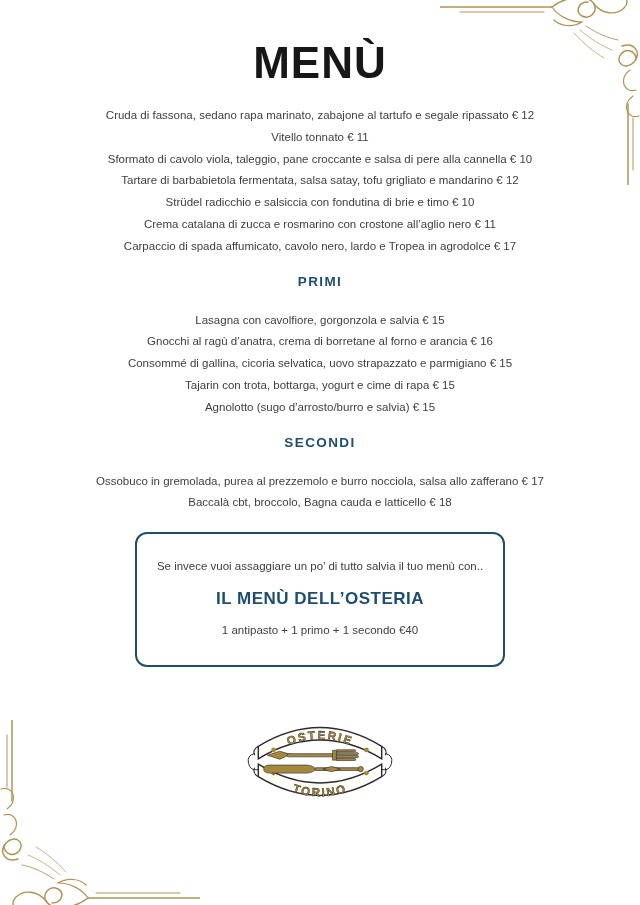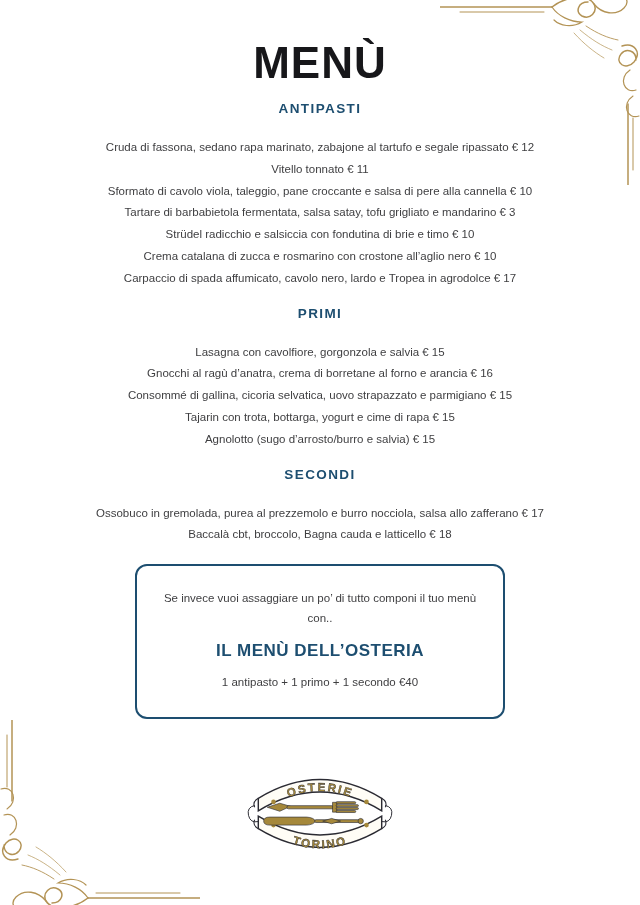--- a/index.html
+++ b/index.html
@@ -89,28 +89,27 @@
         <path stroke-width="1.1" d="M193 96 C181 104 187 120 199 116"></path>
         <path stroke-width="1.5" d="M188 104 V185"></path>
         <path stroke-width="1" d="M193 118 V170"></path>
       </g>
     </svg>
   </div>
 
   <h1 class="page-title">MENÙ</h1>
 
   <div>
-    <div class="section-heading">ANTIPASTI</div>
     <div class="items">
       <div class="menu-item">Cruda di fassona, sedano rapa marinato, zabajone al tartufo e segale ripassato € 12</div>
       <div class="menu-item">Vitello tonnato € 11</div>
       <div class="menu-item">Sformato di cavolo viola, taleggio, pane croccante e salsa di pere alla cannella € 10</div>
-      <div class="menu-item">Tartare di barbabietola fermentata, salsa satay, tofu grigliato e mandarino € 3</div>
+      <div class="menu-item">Tartare di barbabietola fermentata, salsa satay, tofu grigliato e mandarino € 12</div>
       <div class="menu-item">Strüdel radicchio e salsiccia con fondutina di brie e timo € 10</div>
-      <div class="menu-item">Crema catalana di zucca e rosmarino con crostone all’aglio nero € 10</div>
+      <div class="menu-item">Crema catalana di zucca e rosmarino con crostone all’aglio nero € 11</div>
       <div class="menu-item">Carpaccio di spada affumicato, cavolo nero, lardo e Tropea in agrodolce € 17</div>
     </div>
   </div>
 
   <div>
     <div class="section-heading">PRIMI</div>
     <div class="items">
       <div class="menu-item">Lasagna con cavolfiore, gorgonzola e salvia € 15</div>
       <div class="menu-item">Gnocchi al ragù d’anatra, crema di borretane al forno e arancia € 16</div>
       <div class="menu-item">Consommé di gallina, cicoria selvatica, uovo strapazzato e parmigiano € 15</div>
@@ -121,21 +120,21 @@
 
   <div>
     <div class="section-heading">SECONDI</div>
     <div class="items">
       <div class="menu-item">Ossobuco in gremolada, purea al prezzemolo e burro nocciola, salsa allo zafferano € 17</div>
       <div class="menu-item">Baccalà cbt, broccolo, Bagna cauda e latticello € 18</div>
     </div>
   </div>
 
   <div class="promo-box">
-    <div class="promo-intro">Se invece vuoi assaggiare un po’ di tutto componi il tuo menù con..</div>
+    <div class="promo-intro">Se invece vuoi assaggiare un po’ di tutto salvia il tuo menù con..</div>
     <div class="promo-heading">IL MENÙ DELL’OSTERIA</div>
     <div class="promo-line">1 antipasto + 1 primo + 1 secondo €40</div>
   </div>
 
   <svg class="logo" viewBox="0 0 170 126" width="152" height="113" xmlns="http://www.w3.org/2000/svg" xmlns:xlink="http://www.w3.org/1999/xlink">
     <defs>
       <path id="arcTop" d="M28 56 Q85 20 142 56"></path>
       <path id="arcBot" d="M28 84 Q85 120 142 84"></path>
     </defs>
 

